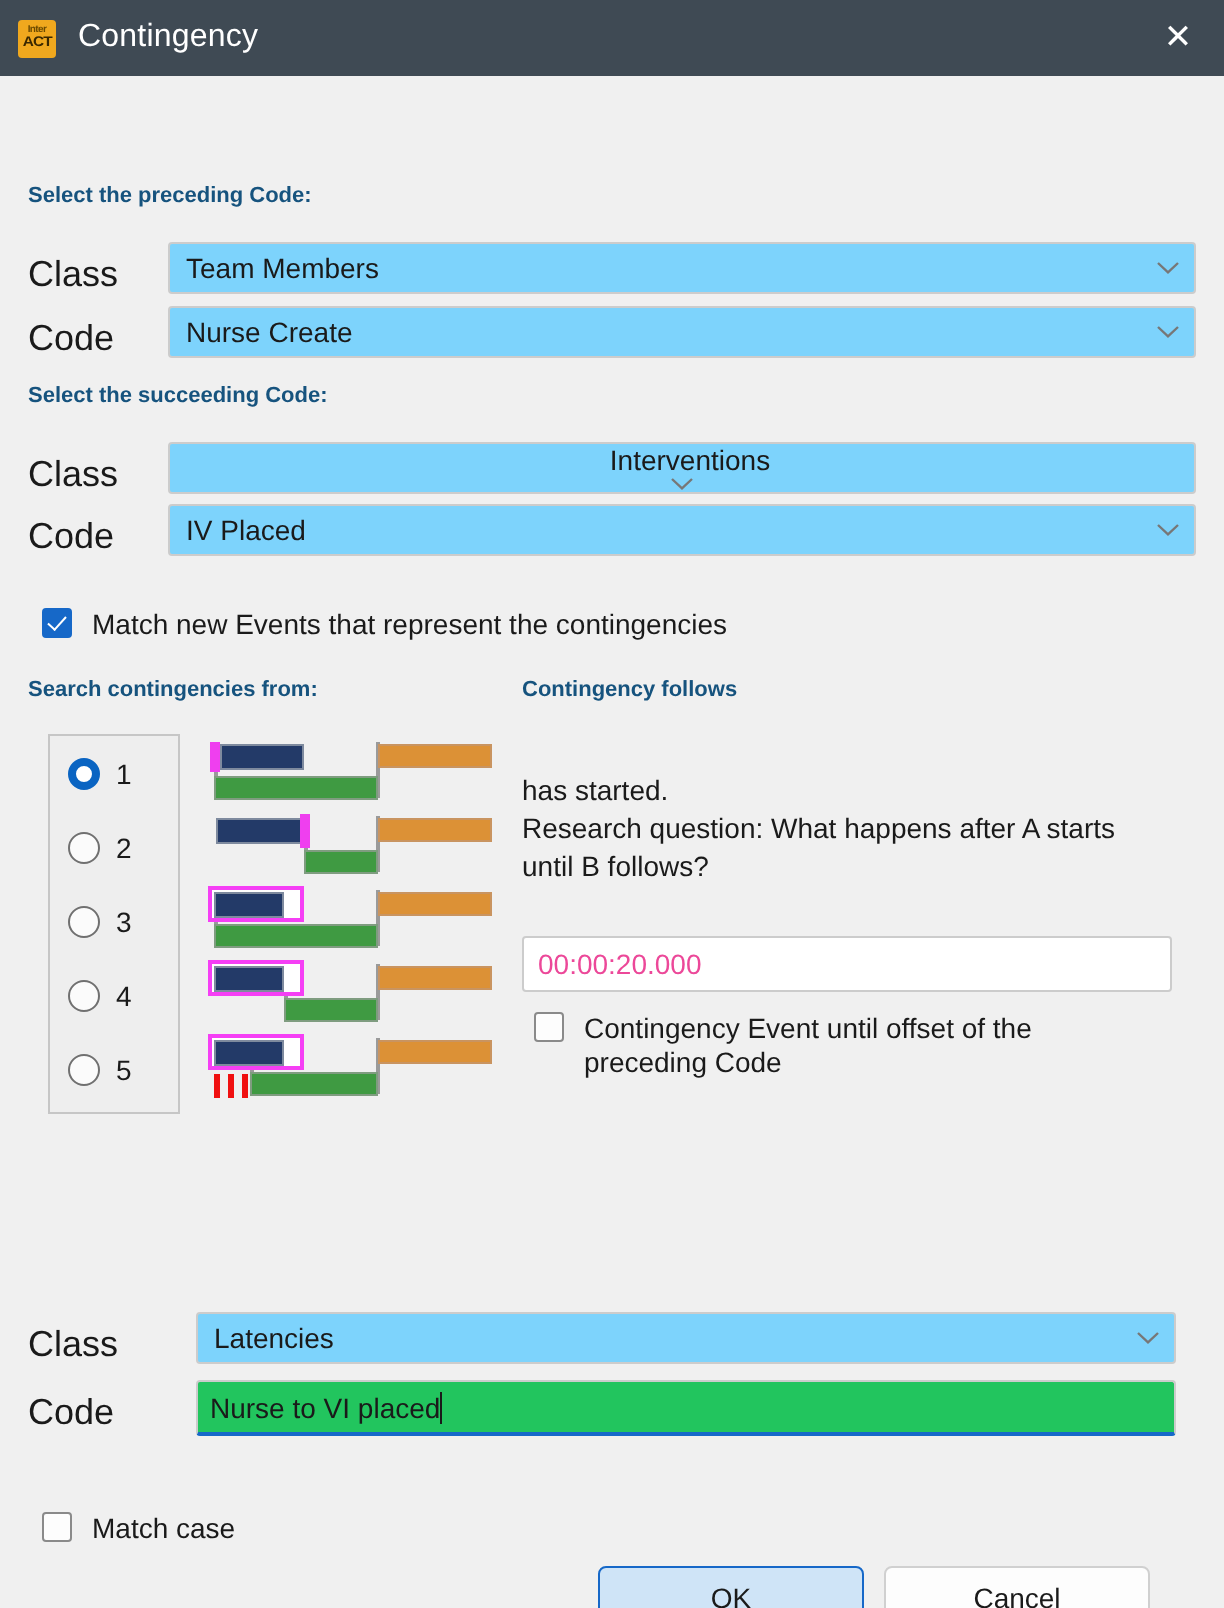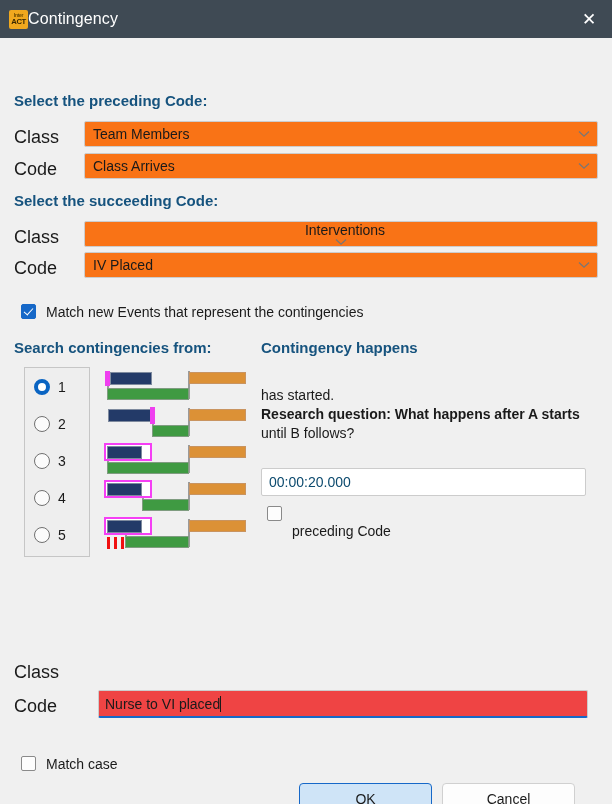--- a/index.html
+++ b/index.html
@@ -48,20 +48,21 @@
   .app-icon .ic-bot {
     font-size: 7px;
     color: #3a2800;
     font-weight: bold;
     letter-spacing: -0.4px;
     transform: scaleX(1.1);
   }
   .title-text {
     color: #ffffff;
     font-size: 16px;
+    margin-left: 11px;
     letter-spacing: 0.1px;
   }
   .close-btn {
     margin-left: auto;
     width: 46px;
     height: 38px;
     display: flex;
     align-items: center;
     justify-content: center;
     color: #ffffff;
@@ -74,36 +75,36 @@
   .content {
     position: relative;
     padding: 0 14px;
     box-sizing: border-box;
     height: 766px;
   }
 
   .section-head {
     color: #16537e;
     font-weight: bold;
-    font-size: 15px;
+    font-size: 11px;
     margin: 0;
     position: absolute;
   }
 
   .row-label {
     position: absolute;
     font-size: 18px;
     color: #1a1a1a;
   }
 
   
   .combo {
     position: absolute;
     height: 26px;
-    background: #f97316;
+    background: #7dd3fc;
     border: 1px solid #cccccc;
     border-radius: 2px;
     box-sizing: border-box;
     display: flex;
     align-items: center;
     cursor: pointer;
   }
   .combo .val {
     padding-left: 8px;
     font-size: 14px;
@@ -235,27 +236,27 @@
     border: 1px solid #cccccc;
     border-radius: 2px;
     box-sizing: border-box;
     display: flex;
     align-items: center;
     cursor: text;
   }
   .time-input span {
     padding-left: 7px;
     font-size: 14px;
-    color: #0c4a6e;
+    color: #ec4899;
   }
 
   
   .text-input {
     position: absolute;
-    background: #ef4444;
+    background: #22c55e;
     border: 1px solid #cccccc;
     border-bottom: 2px solid #1668c8;
     border-radius: 2px;
     box-sizing: border-box;
     display: flex;
     align-items: center;
     cursor: text;
   }
   .text-input .tval {
     padding-left: 6px;
@@ -313,21 +314,21 @@
     <span class="val">Team Members</span>
     <span class="chev">
       <svg width="12" height="8" viewBox="0 0 12 8">
           <path d="M1 1.5 L6 6.2 L11 1.5" fill="none" stroke="#777" stroke-width="1.2"></path>
         </svg>
     </span>
   </div>
 
   <div class="row-label" style="left:14px; top:121px;">Code</div>
   <div class="combo" style="left:84px; top:115px; width:514px;">
-    <span class="val">Class Arrives</span>
+    <span class="val">Nurse Create</span>
     <span class="chev">
       <svg width="12" height="8" viewBox="0 0 12 8">
           <path d="M1 1.5 L6 6.2 L11 1.5" fill="none" stroke="#777" stroke-width="1.2"></path>
         </svg>
     </span>
   </div>
 
   <div class="section-head" style="left:14px; top:154px;">Select the succeeding Code:</div>
 
   <div class="row-label" style="left:14px; top:189px;">Class</div>
@@ -424,39 +425,47 @@
       <div class="mk-box" style="left:4px; top:2px; width:48px; height:18px;"></div>
       <div class="bar bar-navy" style="left:7px; top:5px; width:35px;"></div>
       <div class="tick" style="left:7px; top:22px;"></div>
       <div class="tick" style="left:14px; top:22px;"></div>
       <div class="tick" style="left:21px; top:22px;"></div>
       <div class="bar bar-green" style="left:25px; top:21px; width:64px;"></div>
       <div class="bar bar-orange" style="left:89px; top:5px; width:57px;"></div>
     </div>
   </div>
 
-  <div class="section-head" style="left:261px; top:301px;">Contingency happens</div>
+  <div class="section-head" style="left:261px; top:301px;">Contingency follows</div>
 
   <div class="info-text" style="left:261px; top:348px;">has started.</div>
-  <div class="info-text" style="left:261px; top:367px;font-weight:bold;">Research question: What happens after A starts</div>
+  <div class="info-text" style="left:261px; top:367px;">Research question: What happens after A starts</div>
   <div class="info-text" style="left:261px; top:386px;">until B follows?</div>
 
   <div class="time-input" style="left:261px; top:430px; width:325px; height:28px;">
     <span>00:00:20.000</span>
   </div>
 
   <div class="cbx-wrap" style="left:267px; top:468px; width:320px;">
     <span class="cbx"></span>
     <span class="cbx-label">
-      <br>
+      <span>Contingency Event until offset of the</span><br>
       <span>preceding Code</span>
     </span>
   </div>
 
   <div class="row-label" style="left:14px; top:624px;">Class</div>
+  <div class="combo" style="left:98px; top:618px; width:490px;">
+    <span class="val">Latencies</span>
+    <span class="chev">
+      <svg width="12" height="8" viewBox="0 0 12 8">
+          <path d="M1 1.5 L6 6.2 L11 1.5" fill="none" stroke="#777" stroke-width="1.2"></path>
+        </svg>
+    </span>
+  </div>
 
   <div class="row-label" style="left:14px; top:658px;">Code</div>
   <div class="text-input" style="left:98px; top:652px; width:490px; height:28px;">
     <span class="tval"><span>Nurse to VI placed</span><span class="caret"></span></span>
   </div>
 
   <div class="cbx-wrap" style="left:21px; top:718px;">
     <span class="cbx"></span>
     <span class="cbx-label">Match case</span>
   </div>

